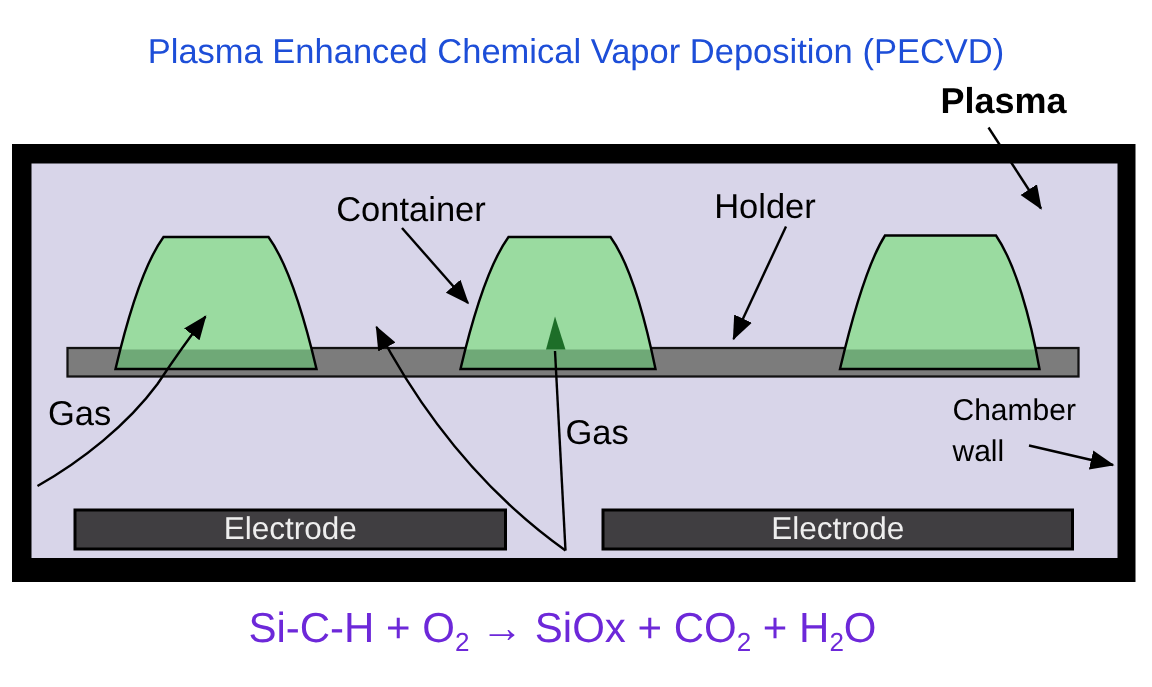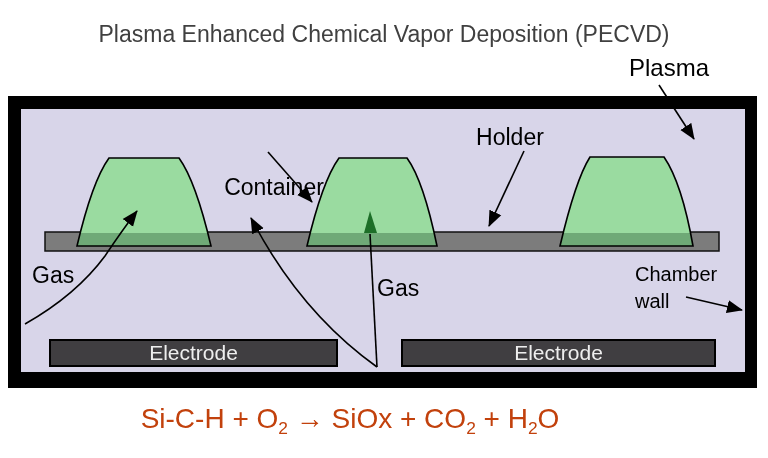--- a/index.html
+++ b/index.html
@@ -7,34 +7,34 @@
     position:relative;width:768px;height:458px;background:#ffffff;
     font-family:"Liberation Sans",sans-serif;overflow:hidden;
   }
   #stage svg{position:absolute;left:0;top:0;}
   .lbl{
     position:absolute;color:#000;font-family:"Liberation Sans",sans-serif;
     line-height:1.1;white-space:nowrap;
   }
   .title{
     left:0;right:0;top:22px;text-align:center;
-    font-size:23px;color:#404040;
+    font-size:23px;color:#1d4ed8;
   }
-  .plasma{left:623px;top:55px;width:92px;text-align:center;font-size:24px;}
-  .container-lbl{left:224px;top:127px;width:100px;text-align:center;font-size:23px;margin-top:48px;}
+  .plasma{left:623px;top:55px;width:92px;text-align:center;font-size:24px;font-weight:bold;}
+  .container-lbl{left:224px;top:127px;width:100px;text-align:center;font-size:23px;}
   .holder-lbl{left:474px;top:125px;width:72px;text-align:center;font-size:23px;}
   .gas-left{left:32px;top:263px;font-size:23px;}
   .gas-center{left:377px;top:276px;font-size:23px;}
   .chamber-wall{left:635px;top:261px;width:110px;font-size:20px;line-height:27px;white-space:normal;}
   .electrode-lbl{position:absolute;text-align:center;font-size:21px;color:#eeeeee;}
   .electrode-left-lbl{left:50px;top:341px;width:287px;}
   .electrode-right-lbl{left:402px;top:341px;width:313px;}
   .equation{
     left:0;top:404px;width:700px;text-align:center;
-    font-size:28px;color:#c2410c;
+    font-size:28px;color:#6d28d9;padding-left:25px;
   }
   .eq-sub{font-size:0.62em;vertical-align:-6px;}
 </style>
 </head>
 <body>
 
 <div id="stage">
 
   <svg width="768" height="458" viewBox="0 0 768 458">
     <defs>

